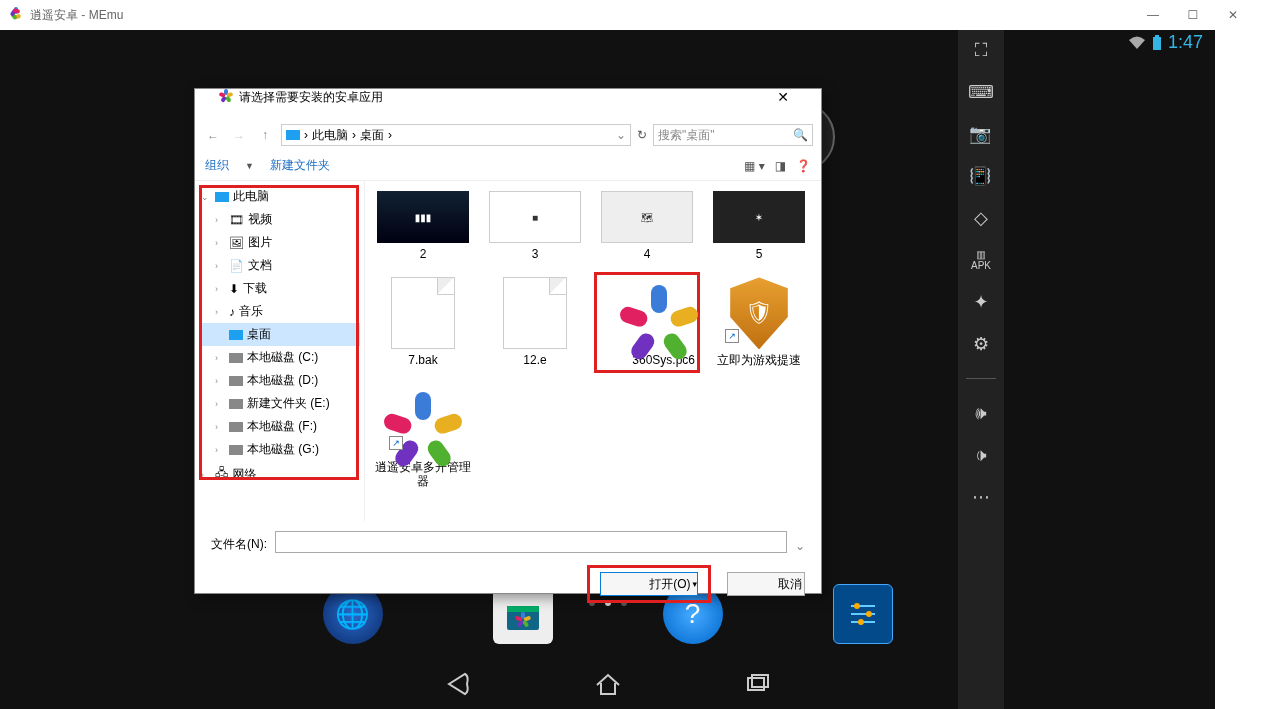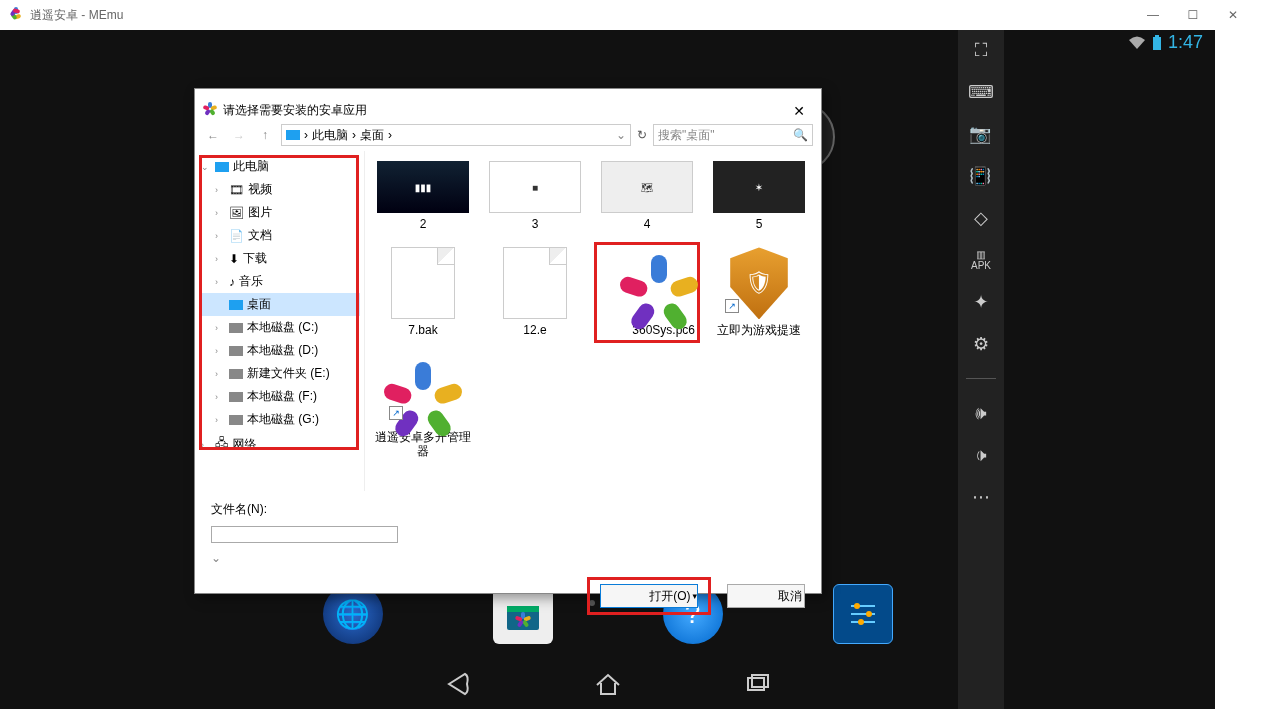--- a/index.html
+++ b/index.html
@@ -30,21 +30,21 @@
 
 .navbar { position: absolute; left: 0; bottom: 0; width: 1215px; height: 50px; display: flex; justify-content: center; align-items: center; gap: 120px; color: #ccc; }
 
 
 .side { position: absolute; right: 0; top: 0; width: 46px; height: 679px; background: #222; display: flex; flex-direction: column; align-items: center; padding-top: 8px; gap: 18px; color: #ccc; }
 .side .ic { width: 24px; height: 24px; display: flex; align-items: center; justify-content: center; font-size: 18px; }
 .side .sep { width: 30px; height: 1px; background: #555; margin: 4px 0; }
 
 
 .dialog { position: absolute; left: 194px; top: 58px; width: 628px; height: 506px; background: #fff; border: 1px solid #888; box-shadow: 4px 4px 12px rgba(0,0,0,.4); z-index: 10; }
-.dlg-title { height: 30px; display: flex; align-items: flex-end; padding: 0 8px; font-size: 12px; }
+.dlg-title { height: 30px; display: flex; align-items: flex-start; padding: 0 24px; font-size: 12px; }
 .dlg-title .x { margin-left: auto; width: 28px; text-align: center; font-size: 14px; }
 .dlg-nav { height: 32px; display: flex; align-items: center; padding: 0 8px; gap: 6px; font-size: 12px; }
 .dlg-nav .arrow { color: #888; width: 20px; text-align: center; }
 .dlg-nav .crumbs { flex: 1; border: 1px solid #ccc; height: 22px; display: flex; align-items: center; padding: 0 4px; gap: 4px; }
 .dlg-nav .search { width: 160px; border: 1px solid #ccc; height: 22px; display: flex; align-items: center; padding: 0 4px; color: #888; }
 .dlg-toolbar { height: 30px; display: flex; align-items: center; padding: 0 10px; gap: 16px; font-size: 12px; color: #1a6dc4; border-bottom: 1px solid #eee; }
 .dlg-toolbar .right { margin-left: auto; display: flex; gap: 10px; color: #555; }
 
 .dlg-body { display: flex; height: 340px; }
 .tree { width: 170px; border-right: 1px solid #eee; padding: 4px; font-size: 12px; position: relative; }
@@ -66,21 +66,21 @@
 .memu-star .b { background: #e8b020; left: 40px; top: 16px; transform: rotate(72deg); }
 .memu-star .c { background: #50b030; left: 36px; top: 30px; transform: rotate(144deg); }
 .memu-star .d { background: #7030c0; left: 20px; top: 30px; transform: rotate(216deg); }
 .memu-star .e { background: #e02060; left: 16px; top: 16px; transform: rotate(288deg); }
 .shield { width: 64px; height: 72px; margin-bottom: 4px; background: linear-gradient(#e8a030, #c07010); clip-path: polygon(50% 0, 95% 15%, 95% 55%, 50% 100%, 5% 55%, 5% 15%); display: flex; align-items: center; justify-content: center; color: #fff; font-size: 22px; }
 .fcell .link { position: absolute; left: 18px; top: 56px; width: 14px; height: 14px; background: #fff; border: 1px solid #888; font-size: 9px; display: flex; align-items: center; justify-content: center; color: #06c; }
 .fcell .name { line-height: 1.2; }
 .fcell.redsel { outline: 3px solid #e02020; outline-offset: -2px; align-items: flex-end; }
 
 .dlg-footer { padding: 10px 16px 14px; font-size: 12px; }
-.fname-row { display: flex; align-items: flex-start; gap: 8px; margin-bottom: 12px; flex-direction: column; }
+.fname-row { display: flex; align-items: flex-end; gap: 8px; margin-bottom: 12px; }
 .fname-row input { flex: 1; border: 1px solid #aaa; height: 22px; padding: 0 4px; }
 .btns { display: flex; justify-content: flex-end; gap: 16px; align-items: center; }
 .btn { min-width: 78px; height: 24px; border: 1px solid #aaa; background: #f6f6f6; font-size: 12px; display: flex; align-items: center; justify-content: center; padding-left: 48px; }
 .btn.primary { border: 1px solid #0a7cd8; }
 .btn-box { border: 3px solid #e02020; padding: 4px 10px; }
 
 
 .app-avatar { position: absolute; right: 380px; top: 72px; width: 70px; height: 70px; border-radius: 50%; background: #222; border: 2px solid #666; display: flex; align-items: center; justify-content: center; z-index: 5; }
 
 
@@ -234,20 +234,30 @@
           <span style="flex:1"></span>
             <span style="color:#888">⌄</span>
         </div>
         <span style="color:#555">↻</span>
         <div class="search">
           <span>搜索"桌面"</span>
           <span style="margin-left:auto">🔍</span>
         </div>
       </div>
 
+      <div class="dlg-toolbar">
+        <span>组织</span>
+          <span style="color:#555;font-size:9px">▼</span>
+        <span>新建文件夹</span>
+        <div class="right">
+          <span>▦ ▾</span>
+          <span>◨</span>
+          <span style="color:#0a7cd8">❓</span>
+        </div>
+      </div>
 
       <div class="dlg-body">
         <div class="tree">
           <div class="redbox"></div>
           <div class="item root">
               <span class="chev">⌄</span>
               <span class="ic-sq"></span> 
               <span>此电脑</span>
             </div>
           <div class="item"><span class="chev">›</span>🎞 <span>视频</span></div>

